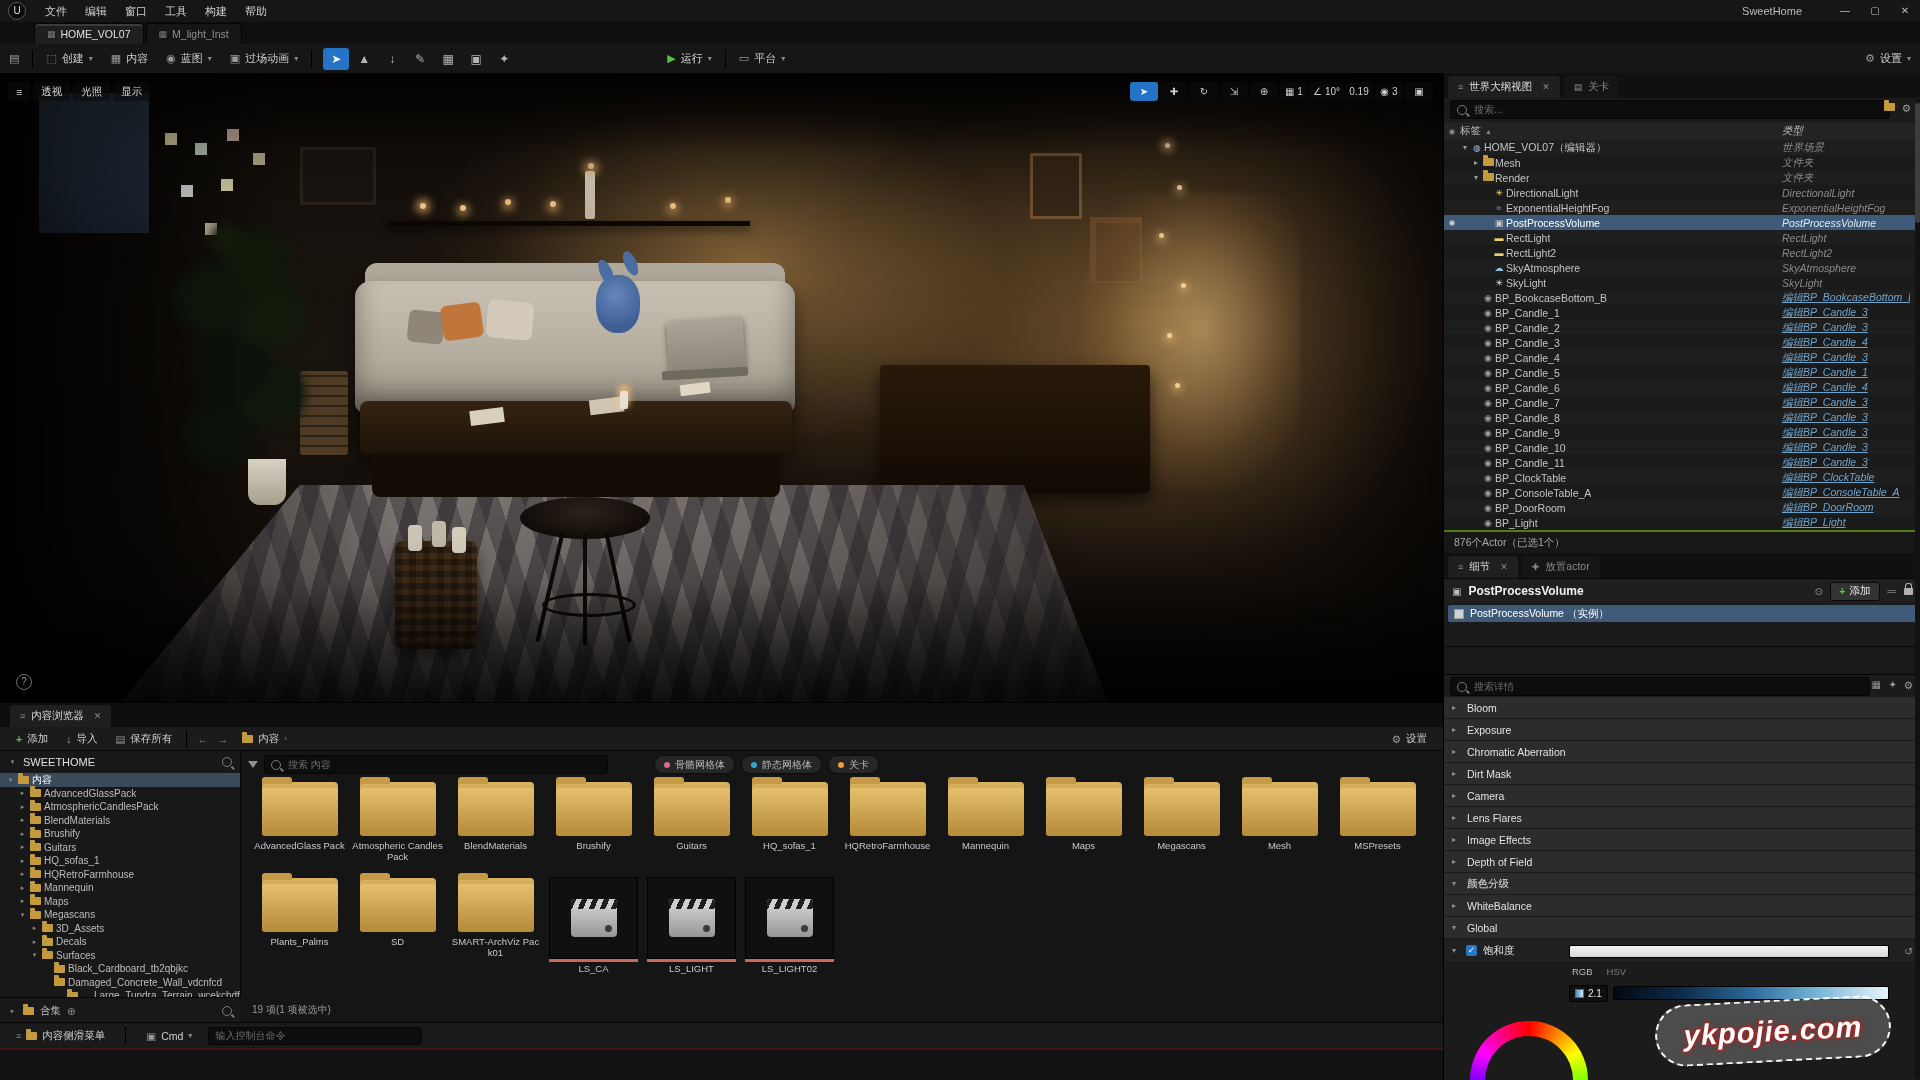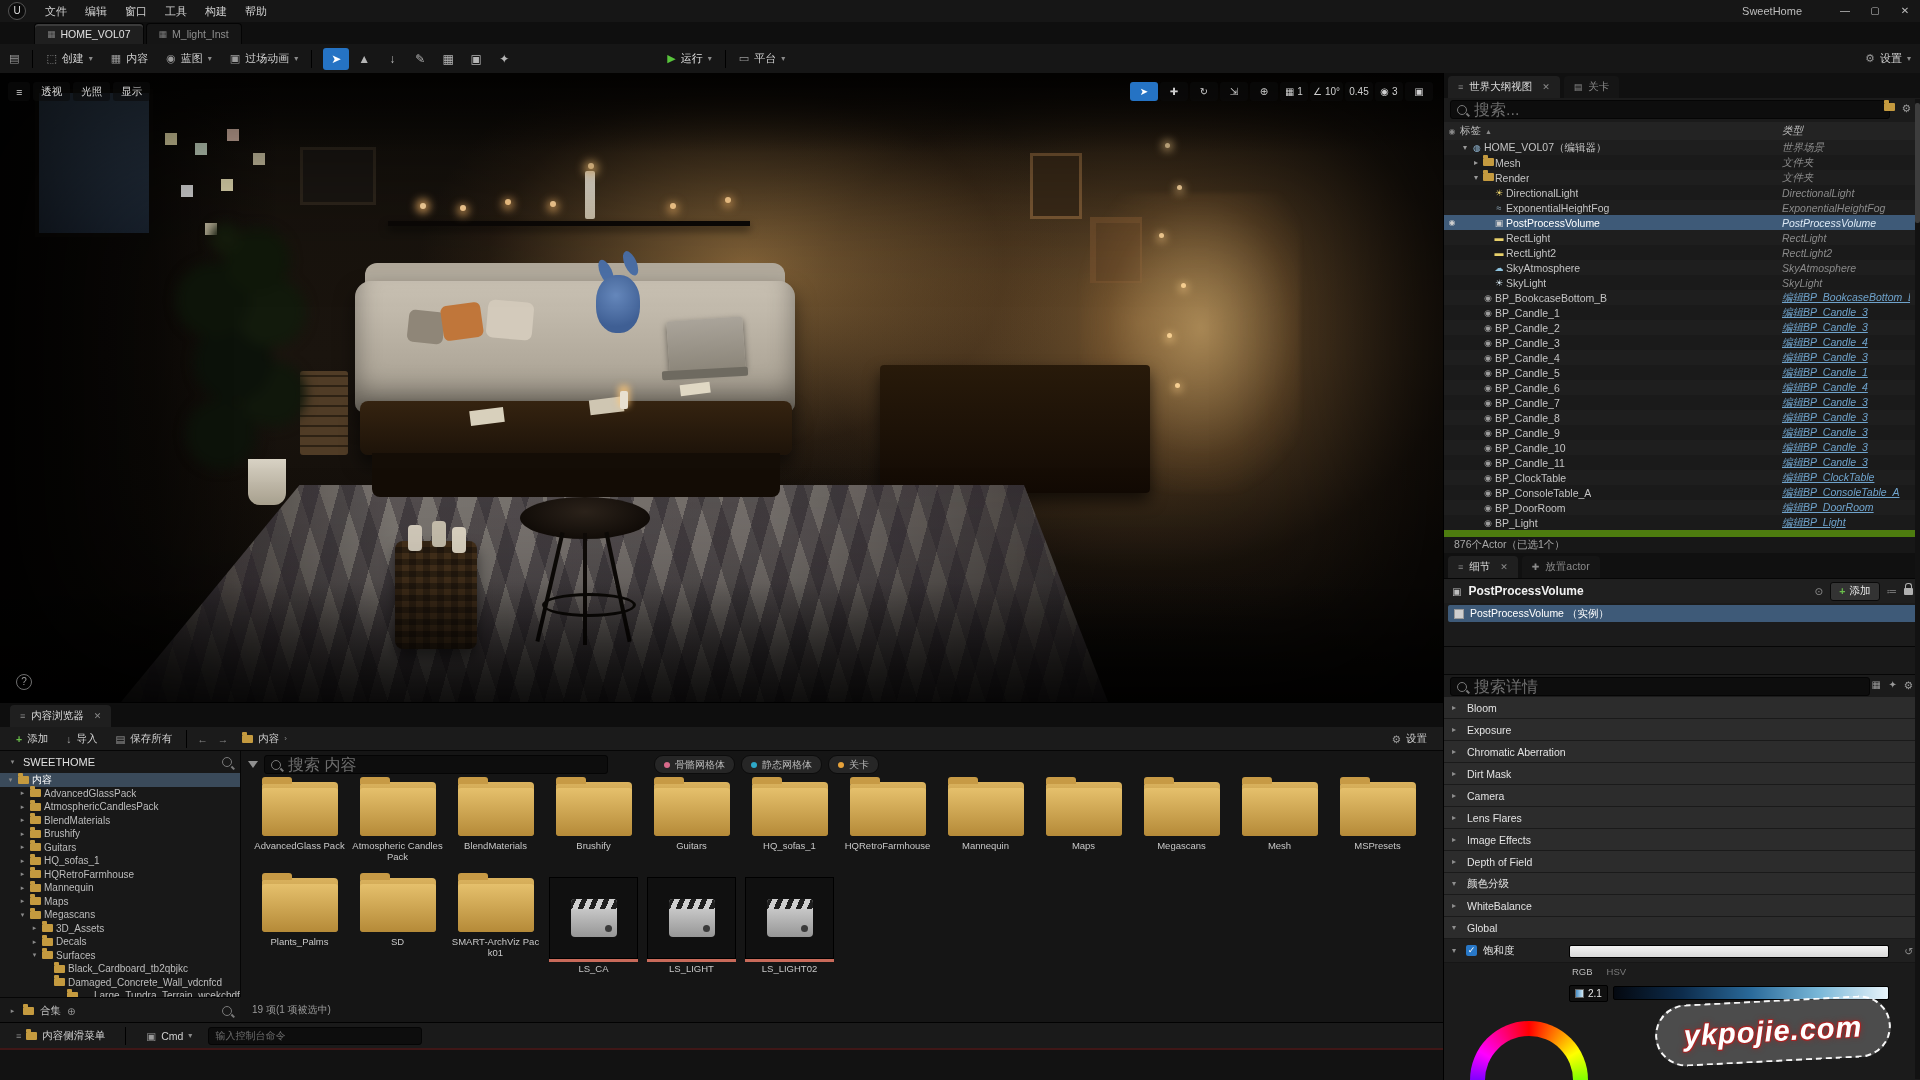--- a/index.html
+++ b/index.html
@@ -43,39 +43,39 @@
 
   
   #right-panel{position:absolute;left:1443px;top:73px;width:477px;height:1007px;background:#1b1b1b;border-left:1px solid #000;font-size:10.5px;overflow:hidden;}
   .rp-tabbar{position:absolute;left:0;width:477px;height:25px;background:#101010;display:flex;align-items:flex-end;}
   .rp-tab{height:22px;display:flex;align-items:center;gap:6px;padding:0 10px;background:#1f1f1f;color:#dcdcdc;border-radius:4px 4px 0 0;margin-left:4px;font-size:10.5px;}
   .rp-tab.inactive{background:#151515;color:#8a8a8a;}
   .burger{color:#8a8a8a;font-size:9px;}
   .closex{color:#8a8a8a;font-size:9px;margin-left:4px;}
 
   .searchbox{display:flex;align-items:center;gap:5px;background:#0d0d0d;border:1px solid #050505;border-radius:3px;padding:0 6px;height:17px;}
-  .searchbox input{flex:1;background:transparent;border:0;outline:0;color:#ccc;font-size:16px;min-width:0;}
+  .searchbox input{flex:1;background:transparent;border:0;outline:0;color:#ccc;font-size:10px;min-width:0;}
   .ic-search{width:8px;height:8px;border:1.5px solid #7a7a7a;border-radius:50%;position:relative;flex:none;}
   .ic-search::after{content:"";position:absolute;width:4px;height:1.5px;background:#7a7a7a;transform:rotate(45deg);right:-4px;bottom:-2px;}
 
   #ol-header{position:absolute;left:0;top:49px;width:477px;height:18px;background:#232323;border-bottom:1px solid #0c0c0c;display:flex;align-items:center;color:#bdbdbd;}
   #ol-rows{position:absolute;left:0;top:67px;width:477px;height:390px;overflow:hidden;}
   .ol-row{position:relative;height:15px;display:flex;align-items:center;font-size:10.5px;color:#c4c4c4;}
   .ol-row:nth-child(odd){background:#1e1e1e;}
   .ol-row:nth-child(even){background:#1a1a1a;}
   .ol-row.sel{background:#3e5a78;color:#fff;}
   .ol-eye{width:16px;flex:none;text-align:center;color:#cfcfcf;font-size:8px;}
   .ol-arrow{width:10px;flex:none;color:#9a9a9a;font-size:8px;text-align:center;}
   .ol-ic{width:14px;flex:none;text-align:center;font-size:9px;}
   .ol-label{white-space:nowrap;overflow:hidden;}
   .ol-type{position:absolute;left:338px;width:128px;white-space:nowrap;overflow:hidden;color:#8a8a8a;font-style:italic;}
   .ol-type.link{color:#6fa3cc;text-decoration:underline;}
   .mfold{display:inline-block;width:11px;height:8px;background:#c49a3f;border-radius:1px;position:relative;flex:none;}
   .mfold::before{content:"";position:absolute;top:-3px;left:0;width:5px;height:3px;background:#c49a3f;border-radius:1px 1px 0 0;}
-  #ol-footer{position:absolute;left:0;top:457px;width:477px;height:23px;background:#171717;border-top:7px solid #4d7c0f;display:flex;align-items:center;padding-left:10px;box-sizing:border-box;color:#a8a8a8;}
+  #ol-footer{position:absolute;left:0;top:457px;width:477px;height:23px;background:#171717;border-top:2px solid #4d7c0f;display:flex;align-items:center;padding-left:10px;box-sizing:border-box;color:#a8a8a8;}
 
   #dt-title{position:absolute;left:0;top:505px;width:477px;height:25px;background:#1f1f1f;border-top:1px solid #060606;display:flex;align-items:center;gap:7px;padding:0 8px;box-sizing:border-box;}
   #dt-title .ttl{color:#f0f0f0;font-size:12px;font-weight:bold;}
   .add-btn{display:flex;align-items:center;gap:4px;background:#333;border:1px solid #0a0a0a;border-radius:3px;height:17px;padding:0 8px;color:#e8e8e8;font-size:10.5px;}
   .plus-g{color:#6abf4a;font-weight:bold;}
   .ic-lock{width:9px;height:7px;background:#b0b0b0;border-radius:1px;position:relative;display:inline-block;}
   .ic-lock::before{content:"";position:absolute;top:-5px;left:1px;width:5px;height:4px;border:1.5px solid #b0b0b0;border-bottom:none;border-radius:3px 3px 0 0;}
   #dt-instance{position:absolute;left:4px;top:532px;width:469px;height:17px;background:#3e5a78;border-radius:2px;display:flex;align-items:center;gap:6px;padding:0 6px;box-sizing:border-box;color:#fff;}
   #dt-component{position:absolute;left:4px;top:552px;width:469px;height:18px;display:flex;align-items:center;gap:6px;padding:0 10px;box-sizing:border-box;color:#c4c4c4;}
   .sq-ic{width:8px;height:8px;border:1px solid #9a9a9a;background:#5a5a5a;flex:none;}
@@ -319,21 +319,21 @@
         </span>
       <span class="vp-ic">
           <span>▦</span>
           <span>1</span>
         </span>
       <span class="vp-ic">
           <span>∠</span>
           <span>10°</span>
         </span>
       <span class="vp-ic">
-          <span>0.45</span>
+          <span>0.19</span>
         </span>
       <span class="vp-ic">
           <span>◉</span>
           <span>3</span>
         </span>
       <span class="vp-ic">
           <span>▣</span>
         </span>
     </div>
     <div id="vp-help">?</div>

